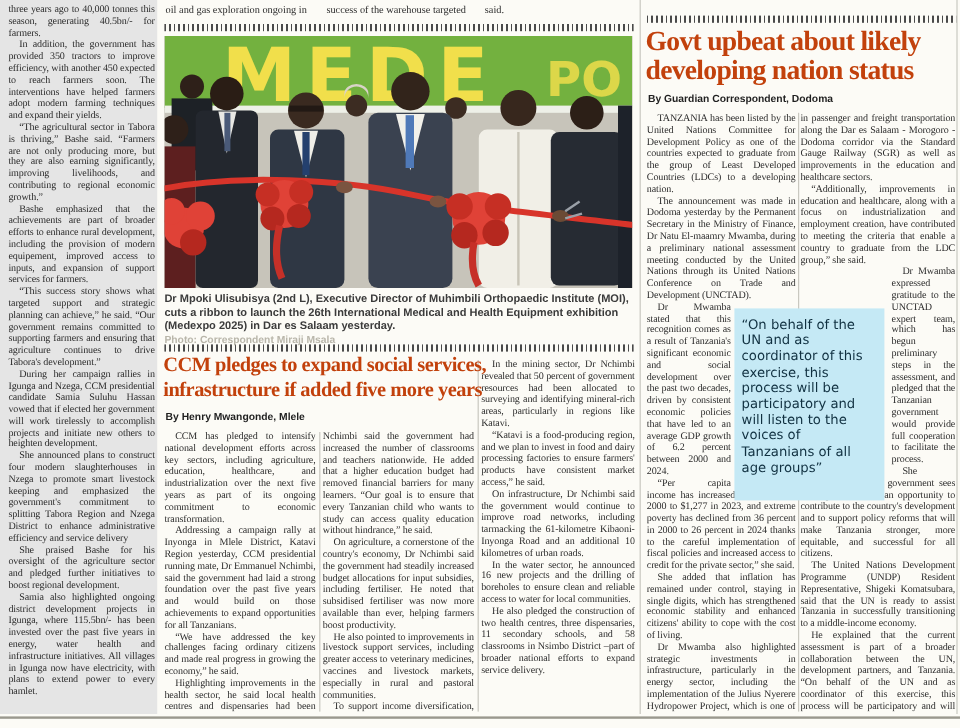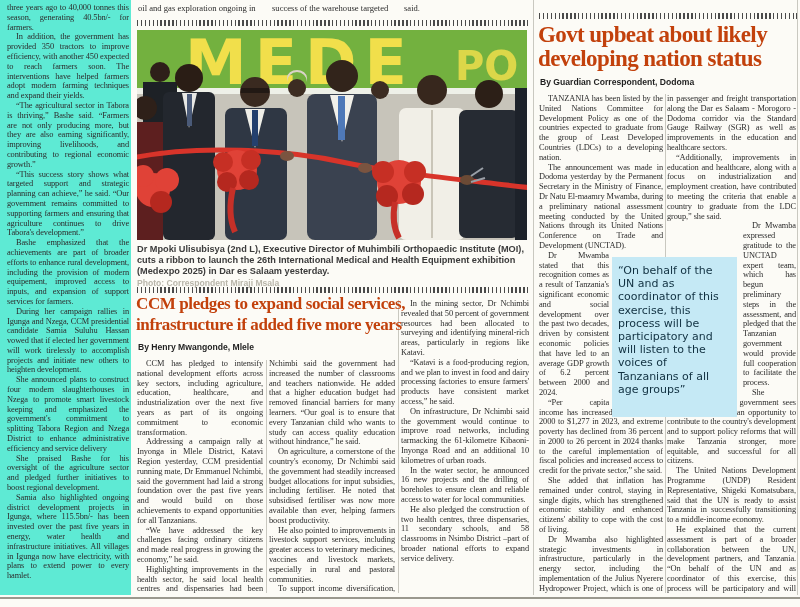--- a/index.html
+++ b/index.html
@@ -5,21 +5,21 @@
   html,body{margin:0;padding:0;}
   body{background:#777;}
   .page{position:relative;width:800px;height:607px;background:#fcfbf6;overflow:hidden;
         font-family:"Liberation Serif",serif;color:#262626;}
   
   .bcol p{margin:0;text-indent:9px;font-size:8.4px;line-height:9.8px;text-align:justify;
           letter-spacing:-0.1px;color:#2c2c2c;}
   .bcol p.noindent{text-indent:0;}
   .col{position:absolute;overflow:hidden;}
   
-  .left-panel{position:absolute;left:0;top:0;width:131px;height:595px;background:#5eead4;
+  .left-panel{position:absolute;left:0;top:0;width:131px;height:595px;background:#e5e5e5;
               padding:3px 2px 0 7px;box-sizing:border-box;}
   
   .frag{position:absolute;top:3px;font-size:8.6px;line-height:10px;color:#2c2c2c;}
   
   .dotted{position:absolute;height:6px;
           background:repeating-linear-gradient(90deg,#4a4a4a 0 1.4px,transparent 1.4px 3.9px);}
   
   .vrule{position:absolute;width:1px;background:#c9c8c0;}
   .bottom-rule{position:absolute;left:0;top:597px;width:800px;height:1.5px;background:#9a988e;}
   
@@ -49,22 +49,22 @@
 </style>
 </head>
 <body>
 
 <div class="page">
 
   <div class="left-panel bcol">
     <p class="noindent">three years ago to 40,000 tonnes this season, generating 40.5bn/- for farmers.</p>
     <p>In addition, the government has provided 350 tractors to improve efficiency, with another 450 expected to reach farmers soon. The interventions have helped farmers adopt modern farming techniques and expand their yields.</p>
     <p>“The agricultural sector in Tabora is thriving,” Bashe said. “Farmers are not only producing more, but they are also earning significantly, improving livelihoods, and contributing to regional economic growth.”</p>
+    <p>Bashe emphasized that the achievements are part of broader efforts to enhance rural development, including the provision of modern equipement, improved access to inputs, and expansion of support services for farmers.</p>
     <p>“This success story shows what targeted support and strategic planning can achieve,” he said. “Our government remains committed to supporting farmers and ensuring that agriculture continues to drive Tabora's development.”</p>
-    <p>Bashe emphasized that the achievements are part of broader efforts to enhance rural development, including the provision of modern equipement, improved access to inputs, and expansion of support services for farmers.</p>
     <p>During her campaign rallies in Igunga and Nzega, CCM presidential candidate Samia Suluhu Hassan vowed that if elected her government will work tirelessly to accomplish projects and initiate new others to heighten development.</p>
     <p>She announced plans to construct four modern slaughterhouses in Nzega to promote smart livestock keeping and emphasized the government's commitment to splitting Tabora Region and Nzega District to enhance administrative efficiency and service delivery</p>
     <p>She praised Bashe for his oversight of the agriculture sector and pledged further initiatives to boost regional development.</p>
     <p>Samia also highlighted ongoing district development projects in Igunga, where 115.5bn/- has been invested over the past five years in energy, water health and infrastructure initiatives. All villages in Igunga now have electricity, with plans to extend power to every hamlet.</p>
   </div>
 
   <span class="frag" style="left:138px;width:128px;">oil and gas exploration ongoing in</span>
   <span class="frag" style="left:272px;width:128px;">success of the warehouse targeted</span>
   <span class="frag" style="left:404px;width:60px;">said.</span>
 

